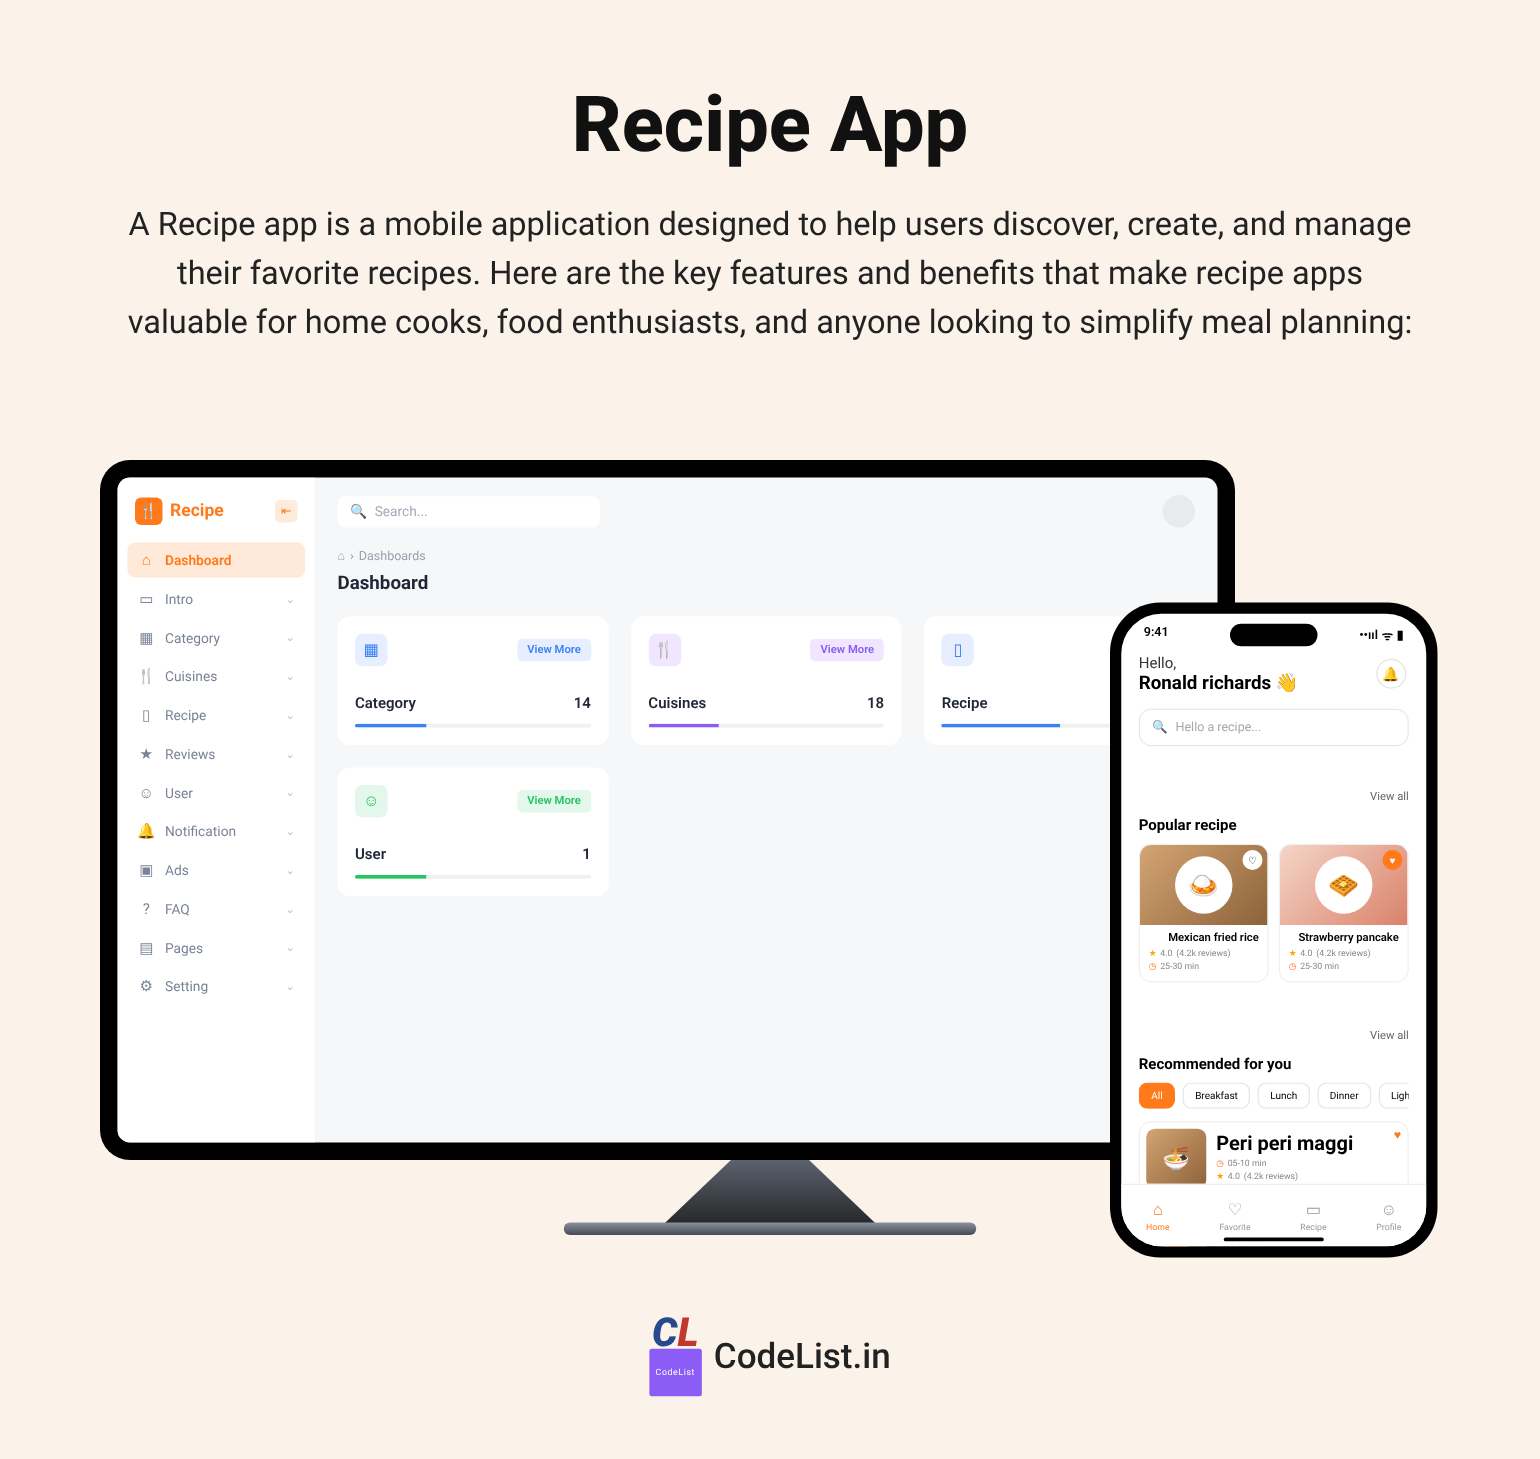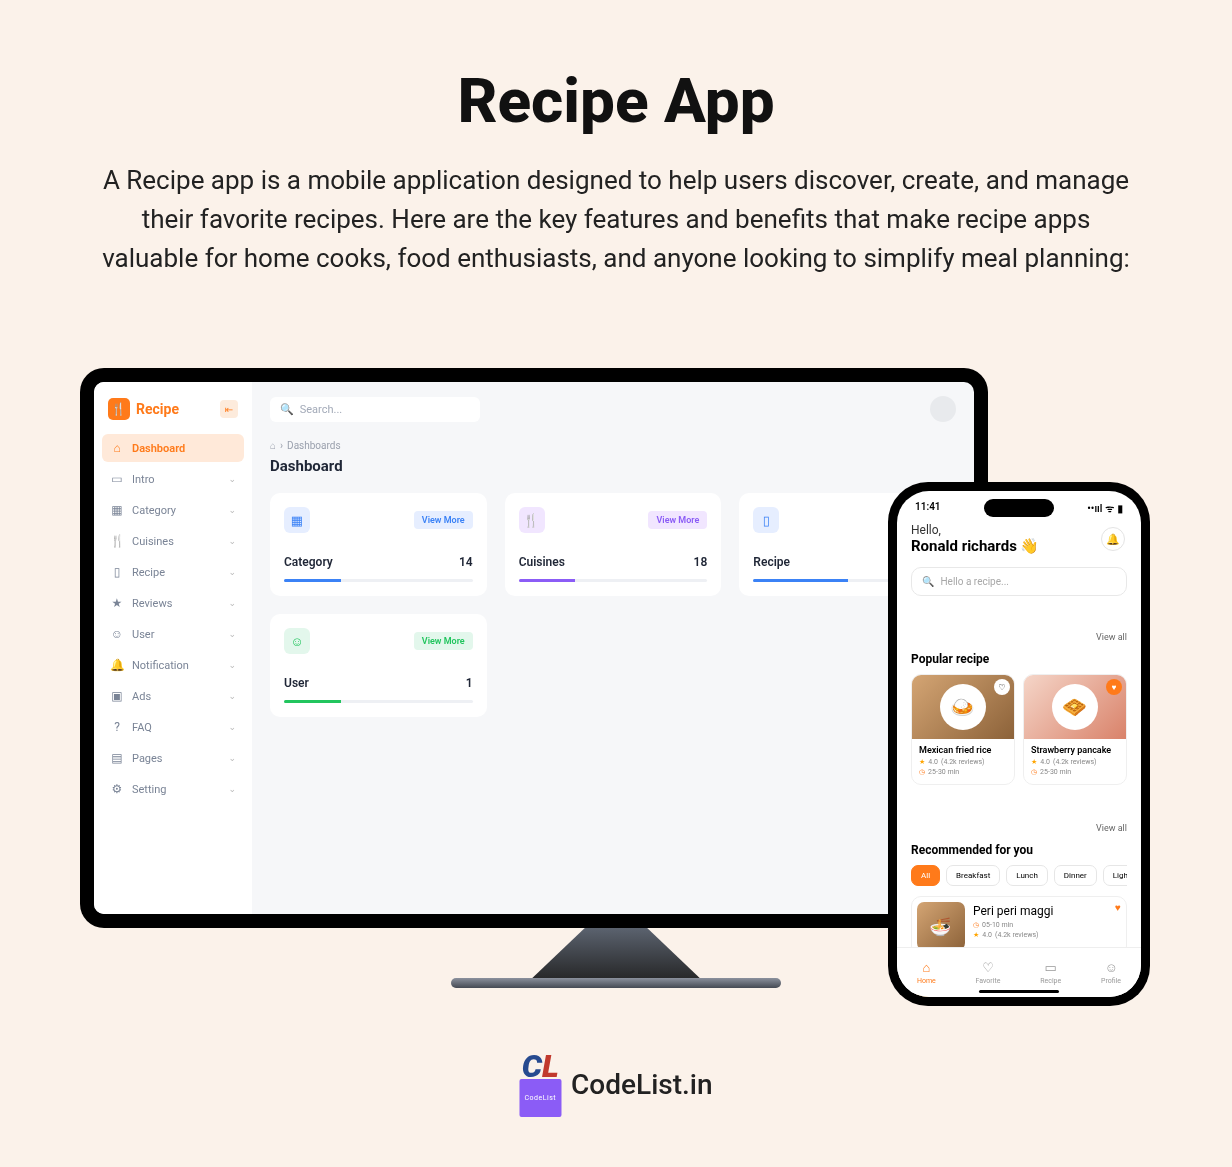--- a/index.html
+++ b/index.html
@@ -64,33 +64,33 @@
 .sec-head { display:flex; justify-content:space-between; align-items:center; margin-bottom:8px; }
 .sec-title { font-size:12px; font-weight:700;margin-top:44px; }
 .view-all { font-size:9px; color:#666; }
 .recipe-row { display:flex; gap:8px; margin-bottom:14px; }
 .recipe-card { flex:1; border:1px solid #efefef; border-radius:10px; overflow:hidden; background:#fff; }
 .recipe-img { height:64px; background:linear-gradient(135deg,#d4a574,#8c6239); position:relative; display:flex; align-items:center; justify-content:center; }
 .recipe-img.berry { background:linear-gradient(135deg,#f5d5c8,#d9826a); }
 .plate { width:46px; height:46px; background:#fff; border-radius:50%; display:flex; align-items:center; justify-content:center; font-size:20px; }
 .heart { position:absolute; top:4px; right:4px; width:16px; height:16px; background:#fff; border-radius:50%; display:flex; align-items:center; justify-content:center; font-size:8px; }
 .heart.on { background:#ff7a1a; color:#fff; }
-.recipe-body { padding:6px 7px; }
+.recipe-body { padding:6px 7px;text-align:right; }
 .recipe-name { font-size:9px; font-weight:600; margin-bottom:3px; }
 .recipe-meta { font-size:7px; color:#888; display:flex; align-items:center; gap:3px; margin-bottom:2px; }
 .star { color:#ffa500; }
 .clock { color:#ff7a1a; }
 .chips { display:flex; gap:6px; margin-bottom:10px; overflow:hidden; }
 .chip { font-size:8px; padding:5px 9px; border:1px solid #e6e6e6; border-radius:7px; white-space:nowrap; }
 .chip.on { background:#ff7a1a; color:#fff; border-color:#ff7a1a; }
 .hlist-item { display:flex; gap:8px; border:1px solid #efefef; border-radius:10px; padding:5px; margin-bottom:7px; }
 .hlist-img { width:48px; height:48px; border-radius:7px; background:linear-gradient(135deg,#d4a574,#8c6239); display:flex; align-items:center; justify-content:center; font-size:18px; overflow:hidden;}
 .hlist-img.pasta{ background:linear-gradient(135deg,#e8c478,#c9893f);}
 .hlist-body { flex:1; padding-top:2px; }
-.hlist-name { font-size:12px; font-weight:400; margin-bottom:3px; }
+.hlist-name { font-size:16px; font-weight:700; margin-bottom:3px; }
 .hlist-heart { align-self:flex-start; font-size:10px; color:#ff7a1a; }
 .hlist-heart.off{ color:#ccc; }
 .tabbar { position:absolute; bottom:0; left:0; right:0; height:50px; background:#fff; border-top:1px solid #eee; display:flex; justify-content:space-around; align-items:center; }
 .tab { display:flex; flex-direction:column; align-items:center; gap:2px; font-size:7px; color:#999; }
 .tab.on { color:#ff7a1a; }
 .tab-icon { font-size:13px; }
 .home-ind { position:absolute; bottom:4px; left:50%; transform:translateX(-50%); width:80px; height:3px; background:#000; border-radius:2px; }
 
 
 .footer-logo { position:absolute; bottom:50px; left:50%; transform:translateX(-50%); display:flex; align-items:center; gap:10px; }
@@ -246,21 +246,21 @@
         </div>
       </div>
     </div>
   </div>
 </div>
 
 <div class="phone">
   <div class="phone-screen">
     <div class="notch"></div>
     <div class="status-bar">
-      <span>11:41</span>
+      <span>9:41</span>
       <div class="status-icons">
           <span>••ııl</span>
           <span>ᯤ</span>
           <span>▮</span>
         </div>
     </div>
     <div class="phone-content">
       <div class="bell">🔔</div>
       <div class="greet">Hello,</div>
       <div class="greet-name">Ronald richards 👋</div>

